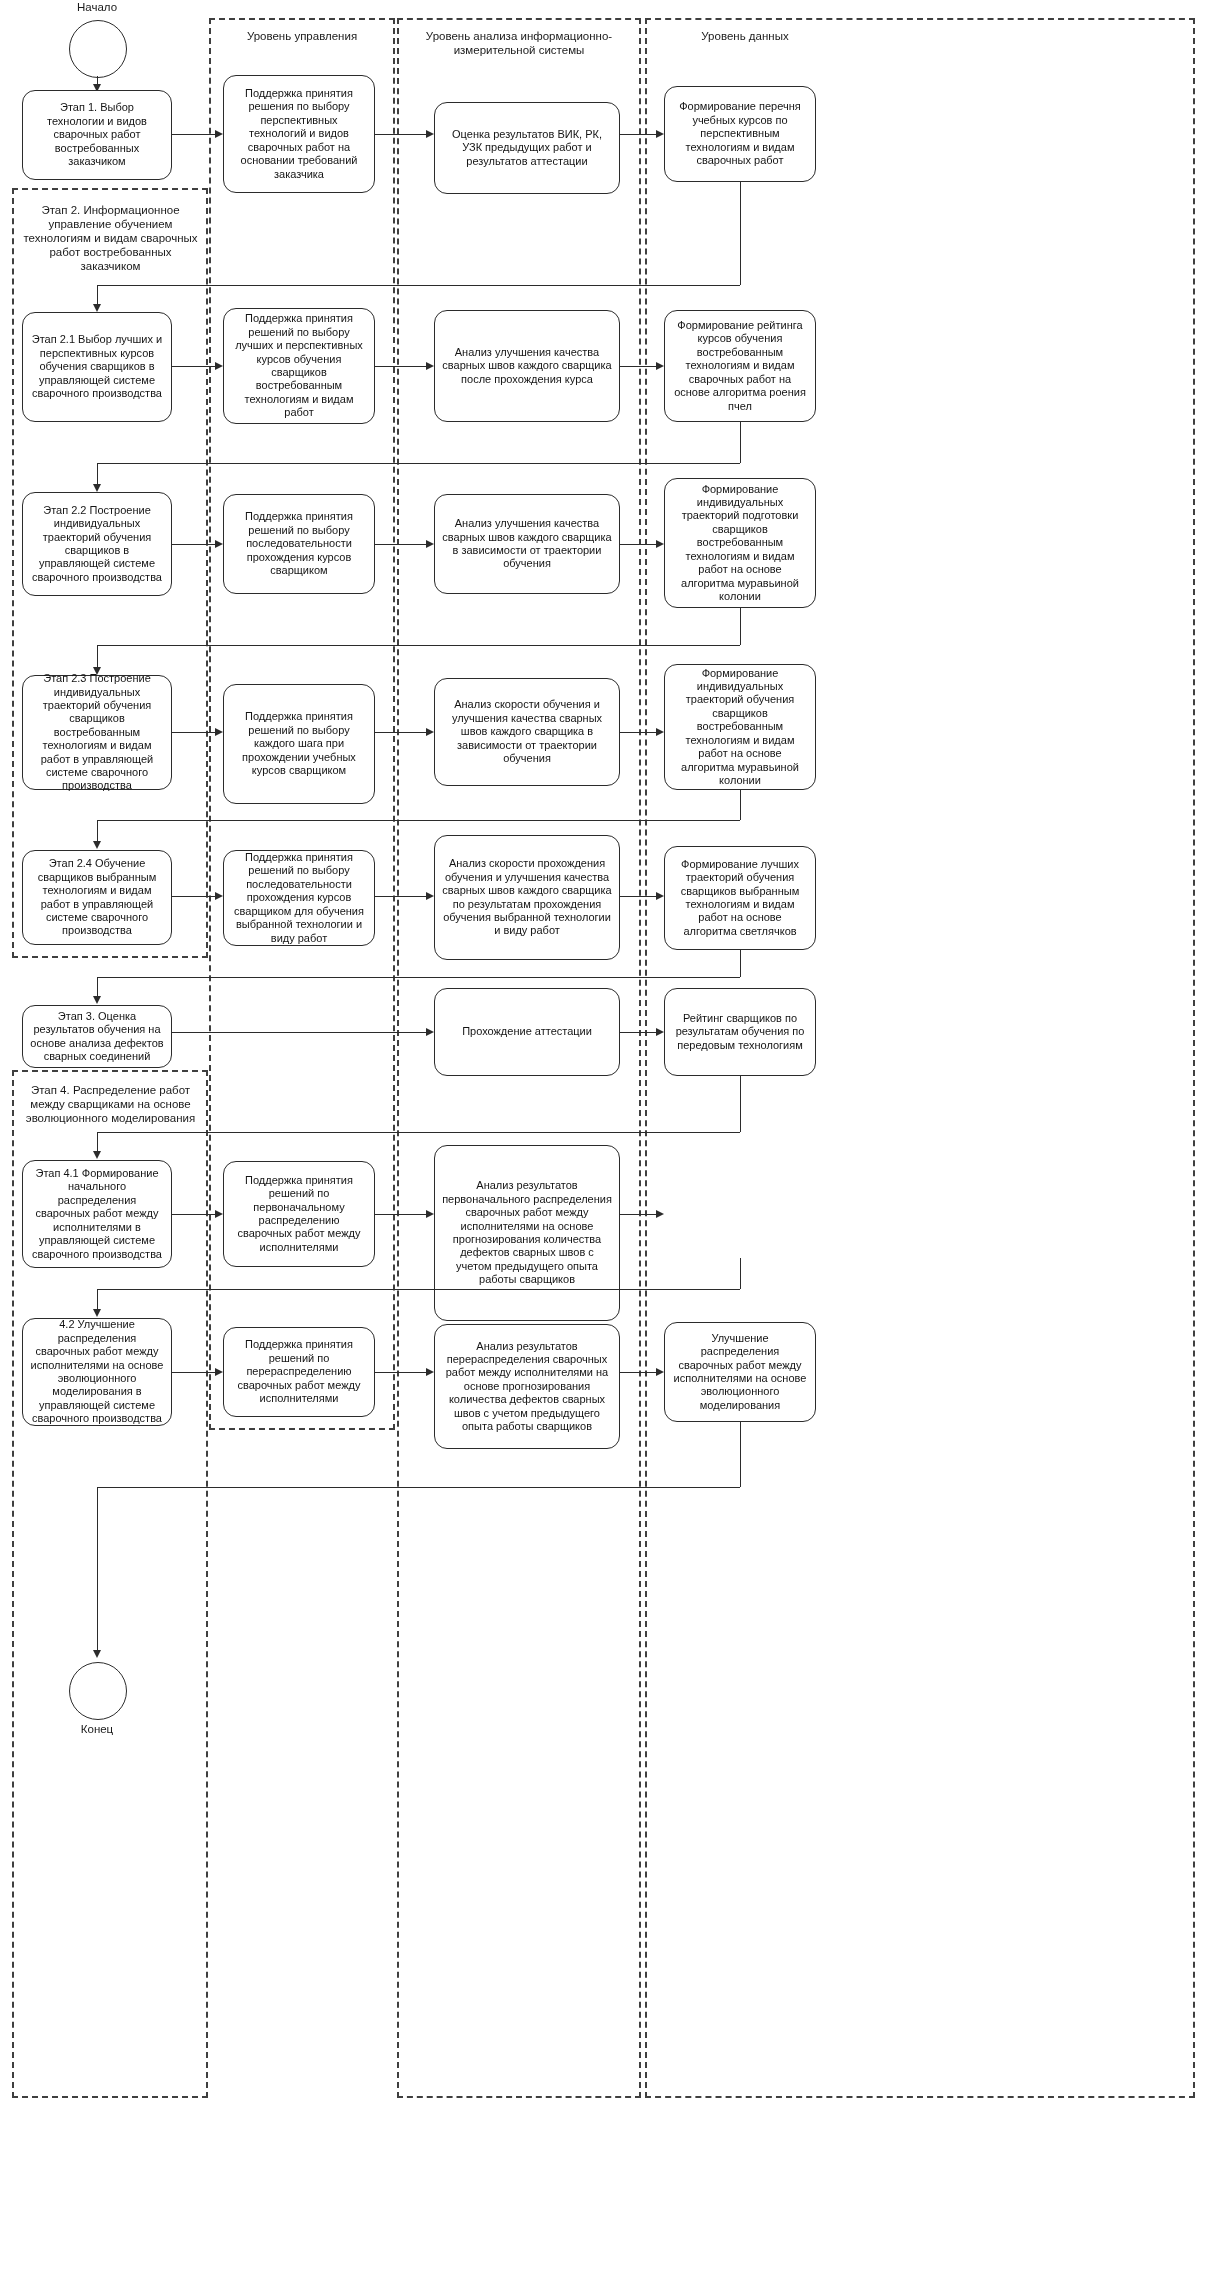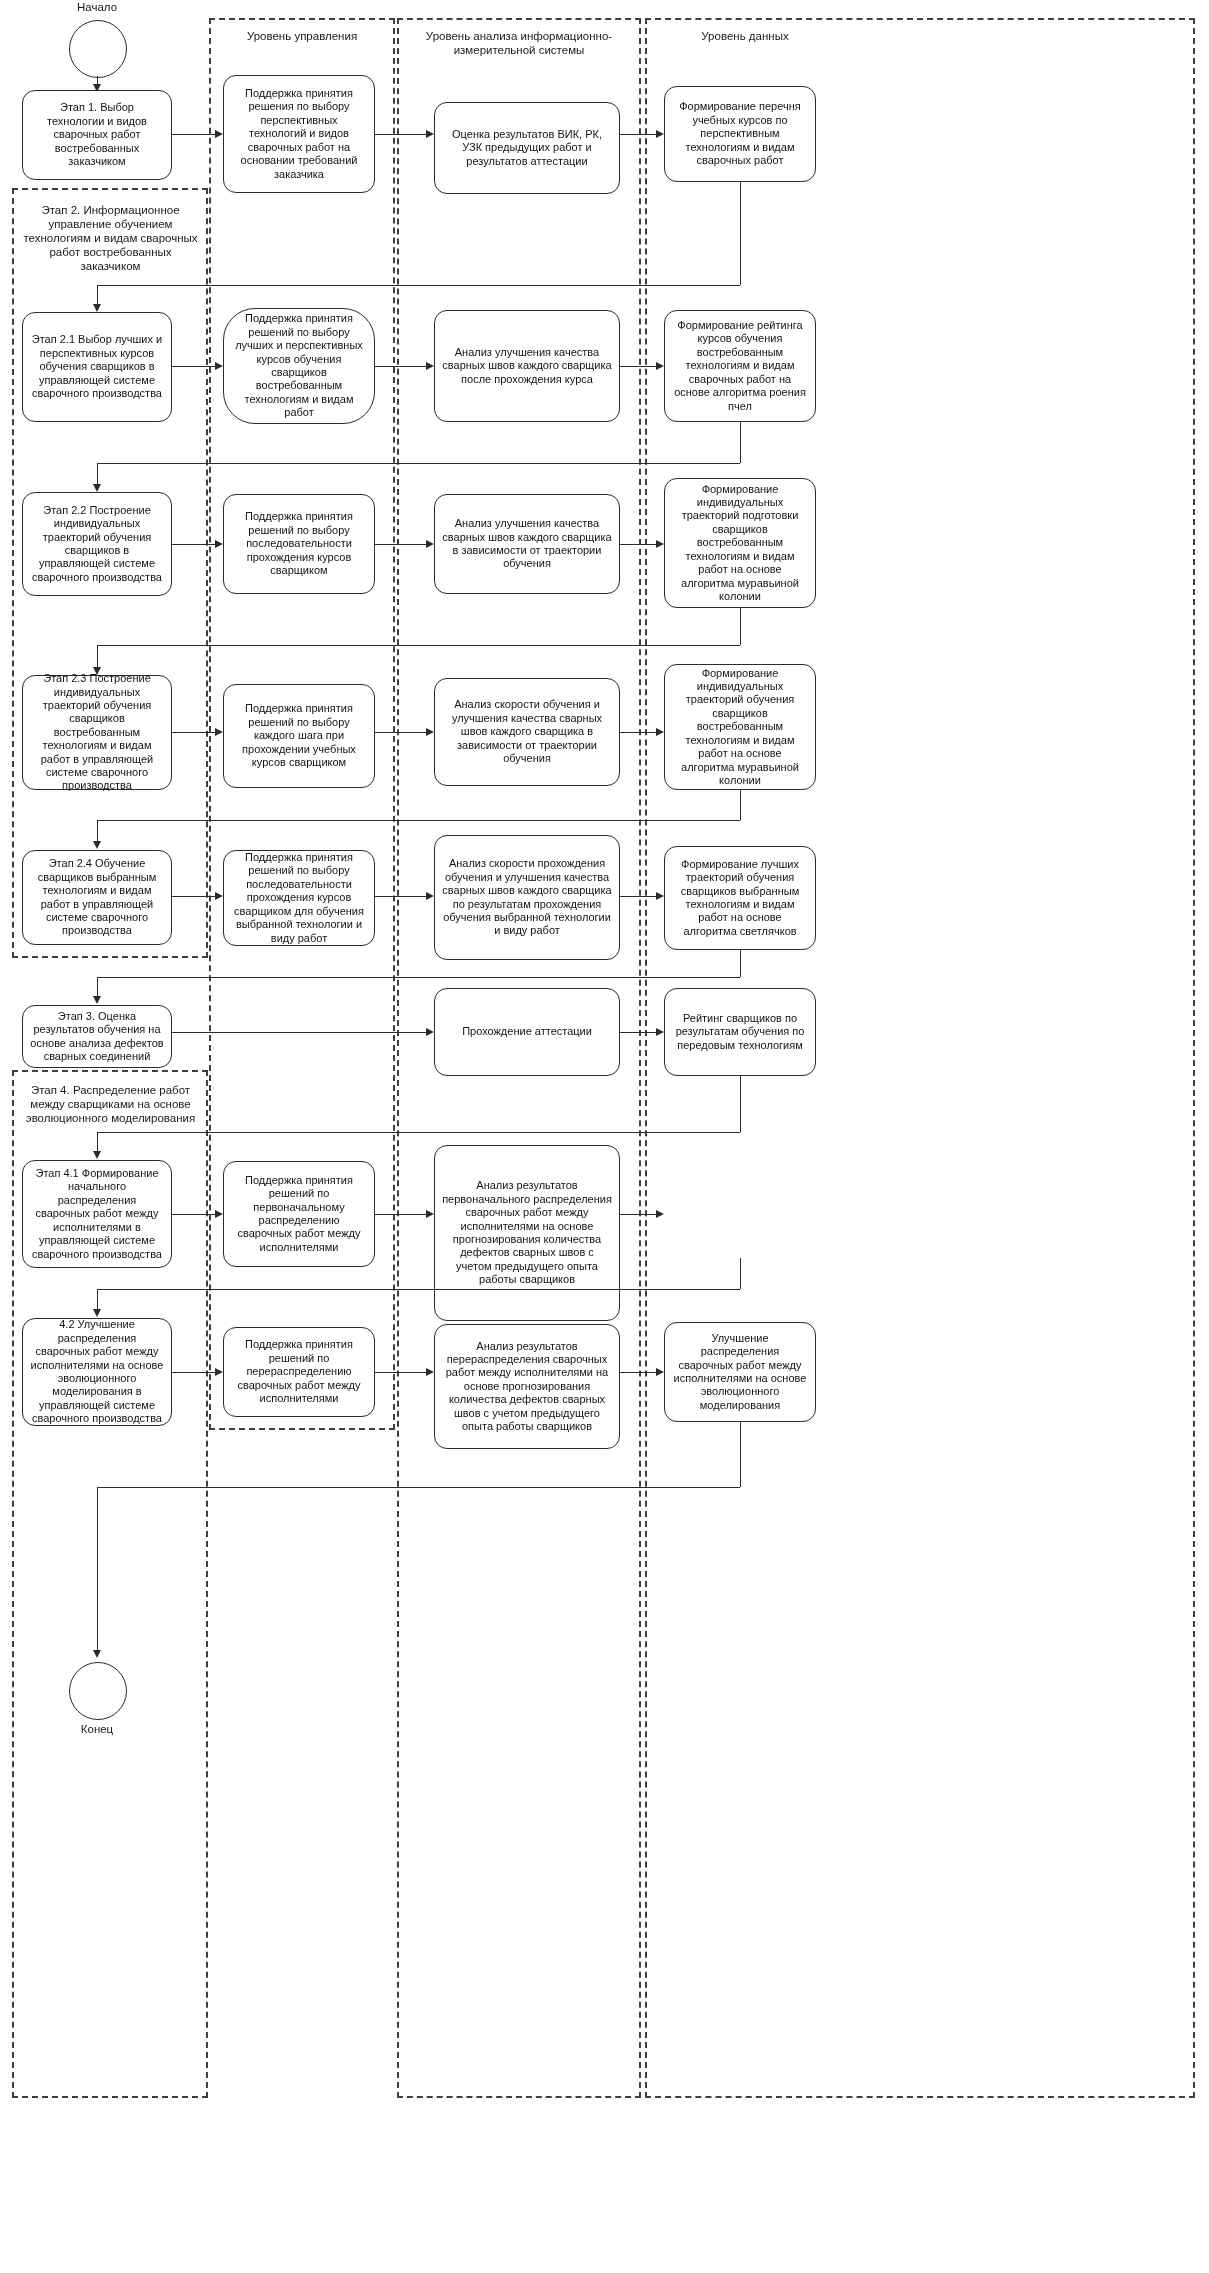--- a/index.html
+++ b/index.html
@@ -66,21 +66,21 @@
   <div class="arrow-r" style="left:426px; top:129.5px;"></div>
   <div class="h-line" style="left:620px; top:134px; width:36px;"></div>
   <div class="arrow-r" style="left:656px; top:129.5px;"></div>
 
   <div class="v-line" style="left:740px; top:182px; height:103px;"></div>
   <div class="h-line" style="left:97px;  top:285px; width:643px;"></div>
   <div class="v-line" style="left:97px; top:285px; height:22px;"></div>
   <div class="arrow-d" style="left:92.5px; top:304px;"></div>
 
   <div class="node" style="left:22px; top:312px; width:150px; height:110px;">Этап 2.1 Выбор лучших и перспективных курсов обучения сварщиков в управляющей системе сварочного производства</div>
-  <div class="node" style="left:223px; top:308px; width:152px; height:116px;border-radius:32px;">Поддержка принятия решений по выбору лучших и перспективных курсов обучения сварщиков востребованным технологиям и видам работ</div>
+  <div class="node" style="left:223px; top:308px; width:152px; height:116px;">Поддержка принятия решений по выбору лучших и перспективных курсов обучения сварщиков востребованным технологиям и видам работ</div>
   <div class="node" style="left:434px; top:310px; width:186px; height:112px;">Анализ улучшения качества сварных швов каждого сварщика после прохождения курса</div>
   <div class="node" style="left:664px; top:310px; width:152px; height:112px;">Формирование рейтинга курсов обучения востребованным технологиям и видам сварочных работ на основе алгоритма роения пчел</div>
 
   <div class="h-line" style="left:172px; top:366px; width:43px;"></div>
   <div class="arrow-r" style="left:215px; top:361.5px;"></div>
   <div class="h-line" style="left:375px; top:366px; width:51px;"></div>
   <div class="arrow-r" style="left:426px; top:361.5px;"></div>
   <div class="h-line" style="left:620px; top:366px; width:36px;"></div>
   <div class="arrow-r" style="left:656px; top:361.5px;"></div>
 
@@ -101,21 +101,21 @@
   <div class="arrow-r" style="left:426px; top:539.5px;"></div>
   <div class="h-line" style="left:620px; top:544px; width:36px;"></div>
   <div class="arrow-r" style="left:656px; top:539.5px;"></div>
 
   <div class="v-line" style="left:740px; top:608px; height:37px;"></div>
   <div class="h-line" style="left:97px;  top:645px; width:643px;"></div>
   <div class="v-line" style="left:97px; top:645px; height:25px;"></div>
   <div class="arrow-d" style="left:92.5px; top:667px;"></div>
 
   <div class="node" style="left:22px; top:675px; width:150px; height:115px;">Этап 2.3 Построение индивидуальных траекторий обучения сварщиков востребованным технологиям и видам работ в управляющей системе сварочного производства</div>
-  <div class="node" style="left:223px; top:684px; width:152px; height:104px;">Поддержка принятия решений по выбору каждого шага при прохождении учебных курсов сварщиком</div>
+  <div class="node" style="left:223px; top:684px; width:152px; height:120px;">Поддержка принятия решений по выбору каждого шага при прохождении учебных курсов сварщиком</div>
   <div class="node" style="left:434px; top:678px; width:186px; height:108px;">Анализ скорости обучения и улучшения качества сварных швов каждого сварщика в зависимости от траектории обучения</div>
   <div class="node" style="left:664px; top:664px; width:152px; height:126px;">Формирование индивидуальных траекторий обучения сварщиков востребованным технологиям и видам работ на основе алгоритма муравьиной колонии</div>
 
   <div class="h-line" style="left:172px; top:732px; width:43px;"></div>
   <div class="arrow-r" style="left:215px; top:727.5px;"></div>
   <div class="h-line" style="left:375px; top:732px; width:51px;"></div>
   <div class="arrow-r" style="left:426px; top:727.5px;"></div>
   <div class="h-line" style="left:620px; top:732px; width:36px;"></div>
   <div class="arrow-r" style="left:656px; top:727.5px;"></div>
 

